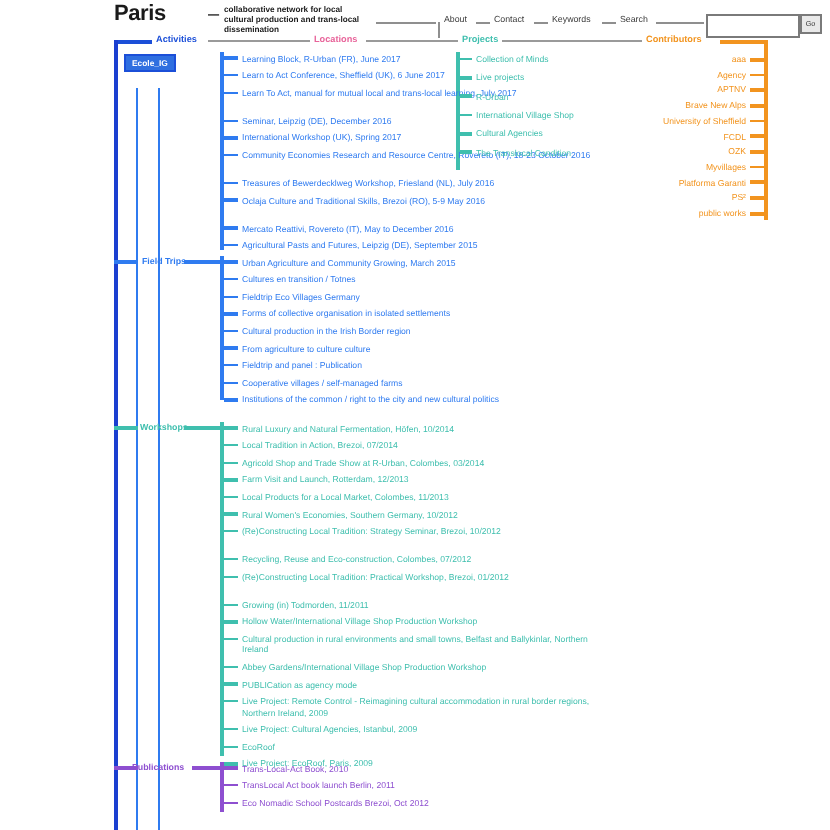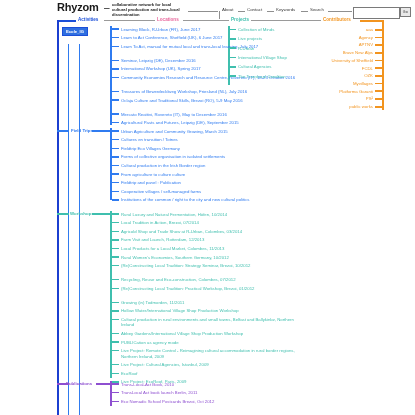--- a/index.html
+++ b/index.html
@@ -66,21 +66,21 @@
 
   .right-item{position:absolute;font-size:4.3px;line-height:5.4px;text-align:right;
               white-space:nowrap;}
 </style>
 </head>
 <body>
 
 <div id="page">
 
   <div class="masthead">
-    <div class="logo">Rhyzom</div>
+    <div class="logo">Paris</div>
     <div class="dash">–</div>
     <div class="tagline">collaborative network for local cultural production and trans-local dissemination</div>
 
     <div class="navwrap">
       <div class="navline" style="left:0px;width:30px;"></div>
       <div class="navstub"></div>
       <div class="navitem" style="left:34px;">About</div>
       <div class="navline" style="left:50px;width:7px;"></div>
       <div class="navitem" style="left:59px;">Contact</div>
       <div class="navline" style="left:79px;width:7px;"></div>

